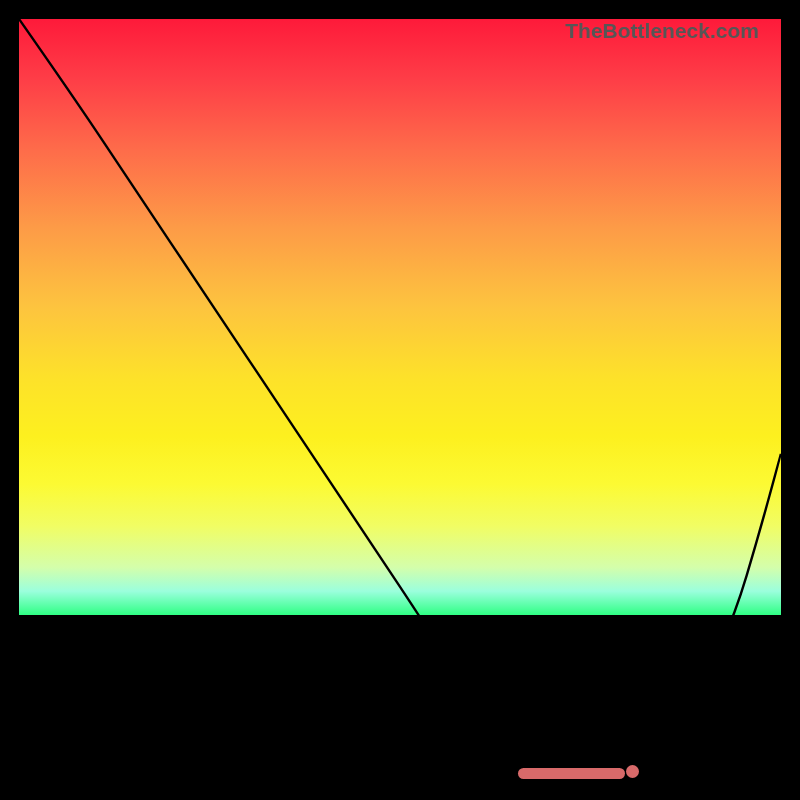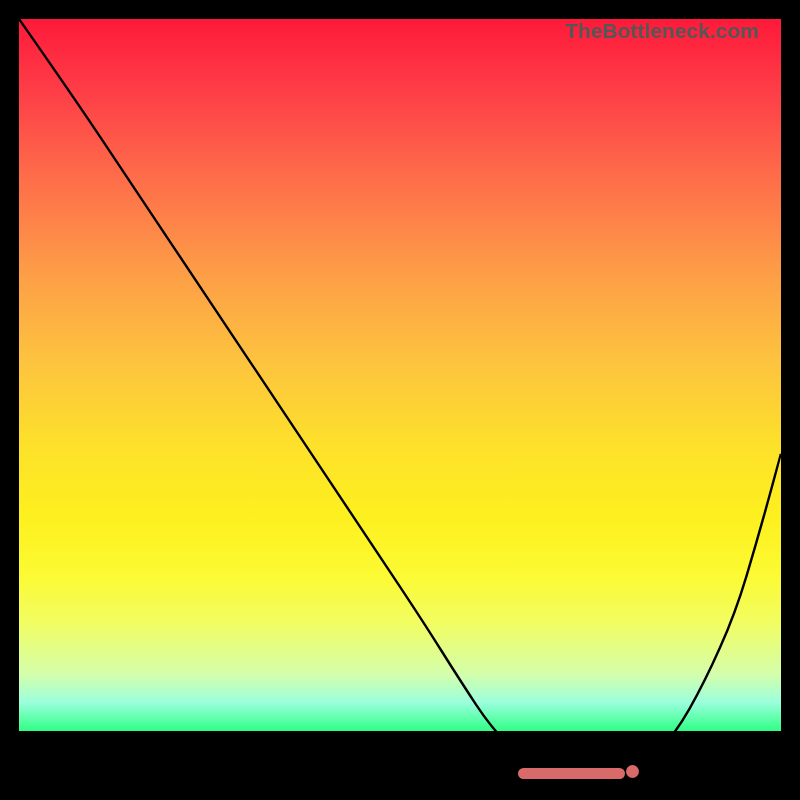--- a/index.html
+++ b/index.html
@@ -14,21 +14,21 @@
     position: relative;
     width: 800px;
     height: 800px;
     background: #000;
   }
   .plot-area {
     position: absolute;
     left: 19px;
     top: 19px;
     width: 762px;
-    height: 712px;
+    height: 596px;
     background: linear-gradient(to bottom,
       #fe1a3a 0%,
       #fe3d47 10%,
       #fe6c4a 22%,
       #fd9b47 35%,
       #fdc33f 48%,
       #fde12a 60%,
       #fdf01f 70%,
       #fcfa33 78%,
       #f1fd63 85%,

